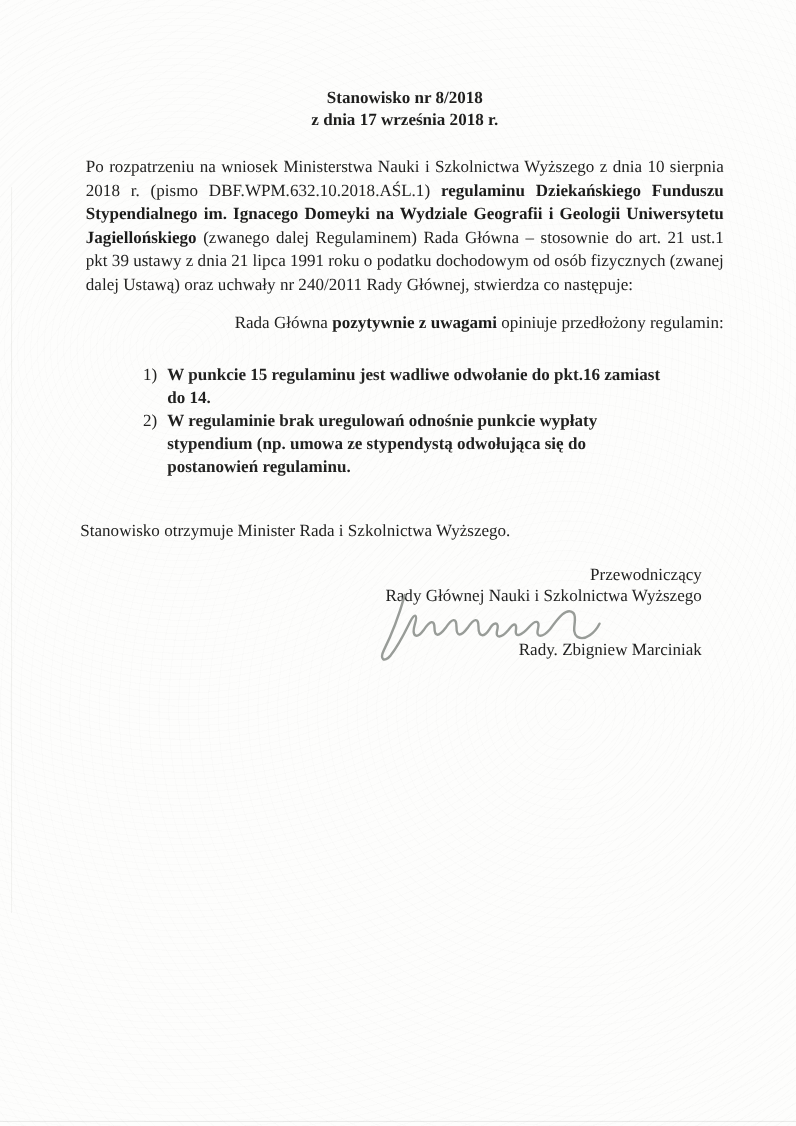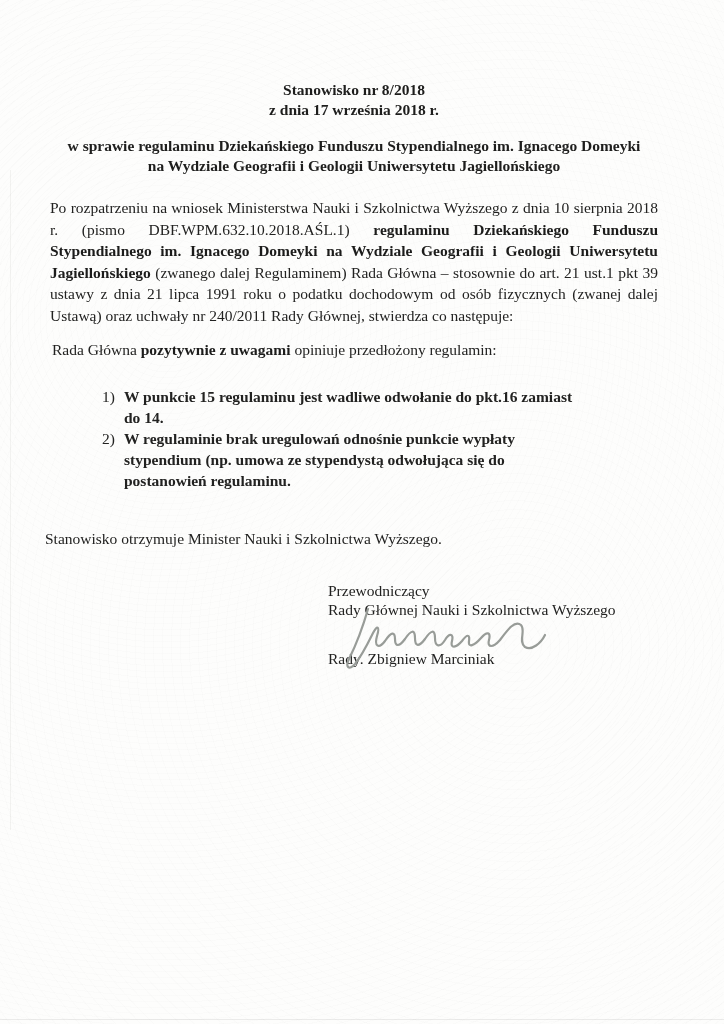--- a/index.html
+++ b/index.html
@@ -31,21 +31,21 @@
   .scan-edge-bottom {
     position: absolute;
     left: 0;
     bottom: 4px;
     width: 100%;
     height: 1px;
     background: rgba(60,60,55,0.09);
   }
   .content {
     position: relative;
-    padding: 80px 66px 0 50px;
+    padding: 80px 66px 0 78px;
     font-size: 15.5px;
   }
   .title-block {
     text-align: center;
     font-weight: bold;
     line-height: 20px;
     color: #1e1e1d;
   }
   .subject-block {
     margin-top: 16px;
@@ -56,43 +56,44 @@
   }
   .body-par {
     margin: 21px 0 0 0;
     line-height: 21.5px;
     text-align: justify;
   }
   .body-par b, .opinion b { color: #1c1c1b; }
   .opinion {
     margin: 13px 0 0 2px;
     line-height: 21.5px;
+    text-align: right;
   }
   .remarks {
     margin: 25px 0 0 52px;
     width: 482px;
     line-height: 21px;
   }
   .remark {
     display: flex;
   }
   .remark .num {
     flex: none;
     width: 22px;
   }
   .remark .txt { flex: 1; font-weight: bold; }
   .distribution {
     margin: 37px 0 0 -5px;
     line-height: 21px;
   }
   .signature-block {
     position: relative;
-    margin: 32px 20px 0 auto;
+    margin: 20px 20px 0 auto;
     width: 310px;
-    text-align: left;
+    text-align: right;
     line-height: 19.5px;
   }
   .signer {
     margin-top: 29px;
   }
   .signature-svg {
     position: absolute;
     left: 4px;
     top: 22px;
     pointer-events: none;
@@ -106,41 +107,37 @@
   <div class="scan-edge-left"></div>
   <div class="scan-edge-bottom"></div>
 
   <div class="content">
 
     <div class="title-block">
       <div>Stanowisko nr 8/2018</div>
       <div>z dnia 17 września 2018 r.</div>
     </div>
 
-    <div class="subject-block">
-      <div>w sprawie regulaminu Dziekańskiego Funduszu Stypendialnego im. Ignacego Domeyki</div>
-      <div>na Wydziale Geografii i Geologii Uniwersytetu Jagiellońskiego</div>
-    </div>
 
     <p class="body-par"><span>Po rozpatrzeniu na wniosek Ministerstwa Nauki i Szkolnictwa Wyższego z dnia 10 sierpnia 2018 r. (pismo DBF.WPM.632.10.2018.AŚL.1) </span><b>regulaminu Dziekańskiego Funduszu Stypendialnego im. Ignacego Domeyki na Wydziale Geografii i Geologii Uniwersytetu Jagiellońskiego</b><span> (zwanego dalej Regulaminem) Rada Główna – stosownie do art. 21 ust.1 pkt 39 ustawy z dnia 21 lipca 1991 roku o podatku dochodowym od osób fizycznych (zwanej dalej Ustawą) oraz uchwały nr 240/2011 Rady Głównej, stwierdza co następuje:</span></p>
 
     <p class="opinion"><span>Rada Główna </span><b>pozytywnie z uwagami</b><span> opiniuje przedłożony regulamin:</span></p>
 
     <div class="remarks">
       <div class="remark">
         <span class="num">1)</span>
         <span class="txt">W punkcie 15 regulaminu jest wadliwe odwołanie do pkt.16 zamiast do 14.</span>
       </div>
       <div class="remark">
         <span class="num">2)</span>
         <span class="txt">W regulaminie brak uregulowań odnośnie punkcie wypłaty stypendium (np. umowa ze stypendystą odwołująca się do postanowień regulaminu.</span>
       </div>
     </div>
 
-    <p class="distribution">Stanowisko otrzymuje Minister Nauki i Szkolnictwa Wyższego.</p>
+    <p class="distribution">Stanowisko otrzymuje Minister Rada i Szkolnictwa Wyższego.</p>
 
     <div class="signature-block">
       <div>Przewodniczący</div>
       <div>Rady Głównej Nauki i Szkolnictwa Wyższego</div>
       <svg class="signature-svg" width="230" height="72" viewBox="0 0 230 72" fill="none">
         <path d="M 36 6
                  C 32 20, 24 42, 17 56
                  C 13 64, 17 68, 23 61
                  C 31 51, 37 38, 41 30
                  C 45 22, 48 23, 45 33

